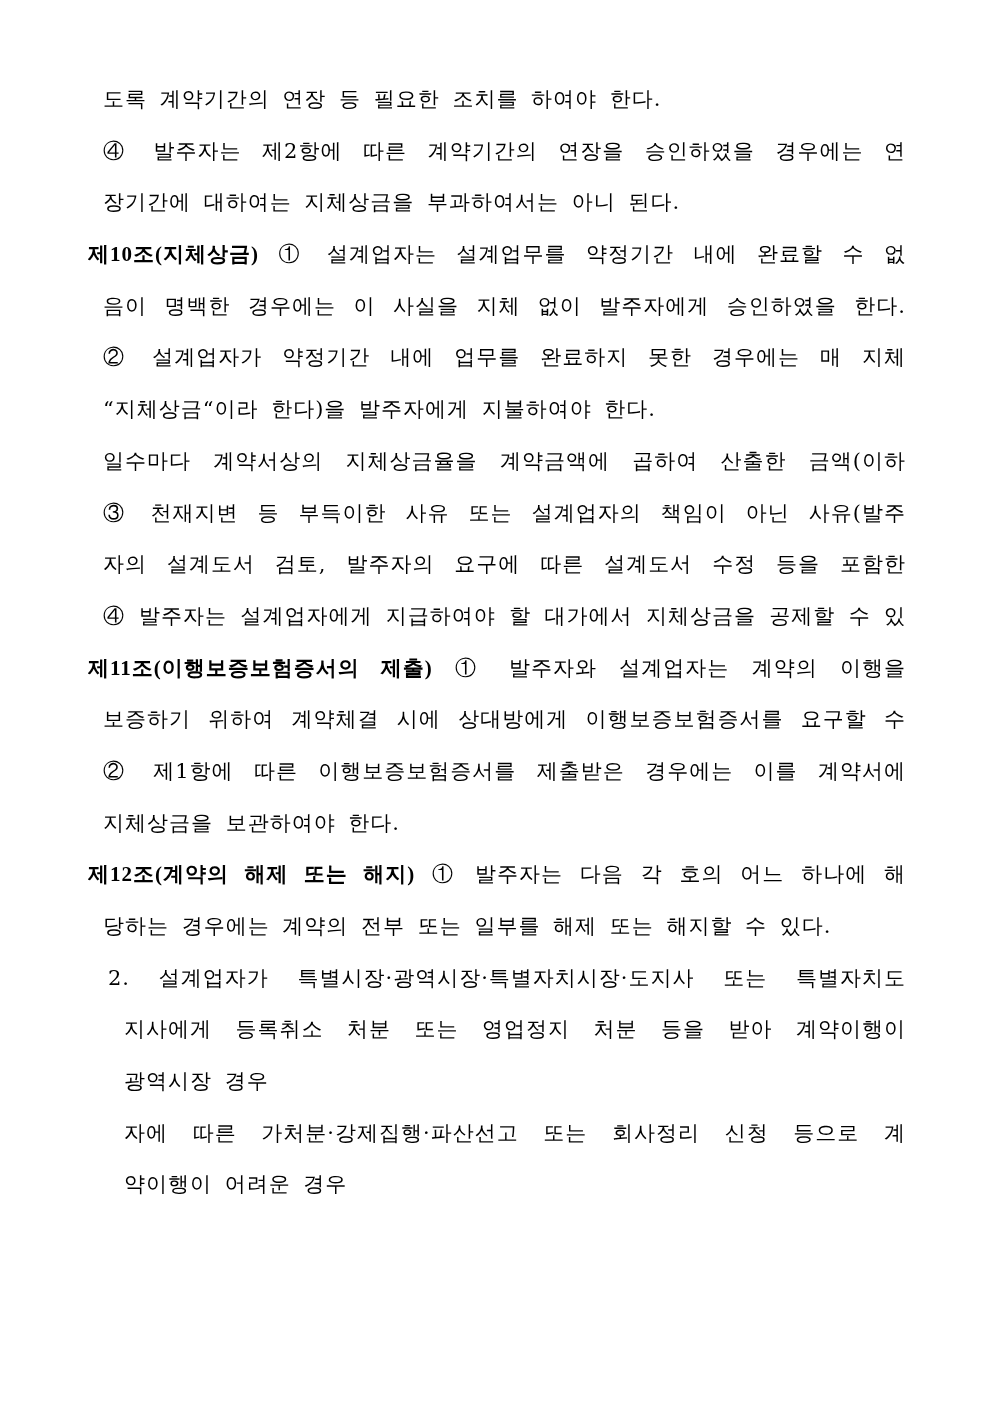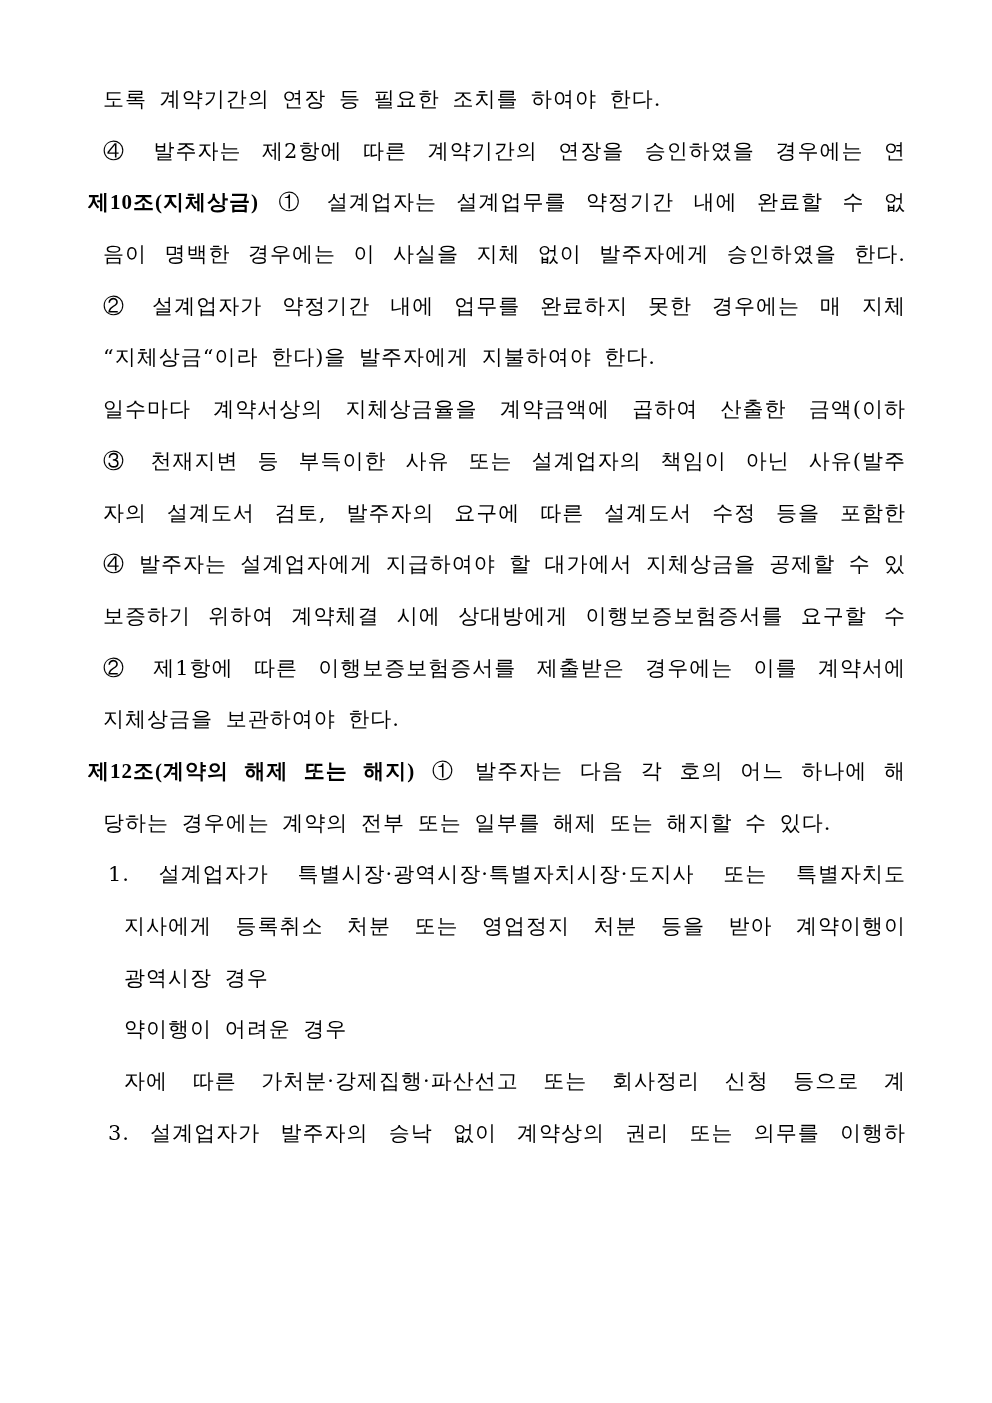--- a/index.html
+++ b/index.html
@@ -37,32 +37,33 @@
   .ind-item2   { margin-left: 36px; }
   .line b { font-weight: bold; font-family: Liberation Serif, serif; }
 </style>
 </head>
 <body>
 
 <main class="page" id="document-page" style="background: rgb(255, 255, 255); color: rgb(0, 0, 0);">
 
 <div class="line ind-body"><span>도록 계약기간의 연장 등 필요한 조치를 하여야 한다.</span></div>
     <div class="line ind-body j"><span>④ 발주자는 제2항에 따른 계약기간의 연장을 승인하였을 경우에는 연</span></div>
+    <div class="line ind-body"><span>장기간에 대하여는 지체상금을 부과하여서는 아니 된다.</span></div>
     <div class="line ind-heading j"><b>제10조(지체상금)</b><span> ① 설계업자는 설계업무를 약정기간 내에 완료할 수 없</span></div>
     <div class="line ind-body j"><span>음이 명백한 경우에는 이 사실을 지체 없이 발주자에게 승인하였을 한다.</span></div>
     <div class="line ind-body j"><span>② 설계업자가 약정기간 내에 업무를 완료하지 못한 경우에는 매 지체</span></div>
     <div class="line ind-body"><span>“지체상금“이라 한다)을 발주자에게 지불하여야 한다.</span></div>
     <div class="line ind-body j"><span>일수마다 계약서상의 지체상금율을 계약금액에 곱하여 산출한 금액(이하</span></div>
     <div class="line ind-body j"><span>③ 천재지변 등 부득이한 사유 또는 설계업자의 책임이 아닌 사유(발주</span></div>
     <div class="line ind-body j"><span>자의 설계도서 검토, 발주자의 요구에 따른 설계도서 수정 등을 포함한</span></div>
     <div class="line ind-body j"><span>④ 발주자는 설계업자에게 지급하여야 할 대가에서 지체상금을 공제할 수 있다.</span></div>
+    <div class="line ind-heading j"><b>제11조(이행보증보험증서의 제출)</b><span> ① 발주자와 설계업자는 계약의 이행을</span></div>
     <div class="line ind-body j"><span>보증하기 위하여 계약체결 시에 상대방에게 이행보증보험증서를 요구할 수 있다.</span></div>
     <div class="line ind-body j"><span>② 제1항에 따른 이행보증보험증서를 제출받은 경우에는 이를 계약서에</span></div>
     <div class="line ind-body"><span>지체상금을 보관하여야 한다.</span></div>
     <div class="line ind-heading j"><b>제12조(계약의 해제 또는 해지)</b><span> ① 발주자는 다음 각 호의 어느 하나에 해</span></div>
     <div class="line ind-body"><span>당하는 경우에는 계약의 전부 또는 일부를 해제 또는 해지할 수 있다.</span></div>
-    <div class="line ind-item j"><span>1. 설계업자가 특별시장·광역시장·특별자치시장·도지사 또는 특별자치도</span></div>
+    <div class="line ind-item j"><span>2. 설계업자가 특별시장·광역시장·특별자치시장·도지사 또는 특별자치도</span></div>
     <div class="line ind-item2 j"><span>지사에게 등록취소 처분 또는 영업정지 처분 등을 받아 계약이행이</span></div>
     <div class="line ind-item2"><span>광역시장 경우</span></div>
+    <div class="line ind-item2 j"><span>자에 따른 가처분·강제집행·파산선고 또는 회사정리 신청 등으로 계</span></div>
     <div class="line ind-item2"><span>약이행이 어려운 경우</span></div>
-    <div class="line ind-item2 j"><span>자에 따른 가처분·강제집행·파산선고 또는 회사정리 신청 등으로 계</span></div>
-    <div class="line ind-item j"><span>3. 설계업자가 발주자의 승낙 없이 계약상의 권리 또는 의무를 이행하</span></div>
   </main>
 
 </body></html>

